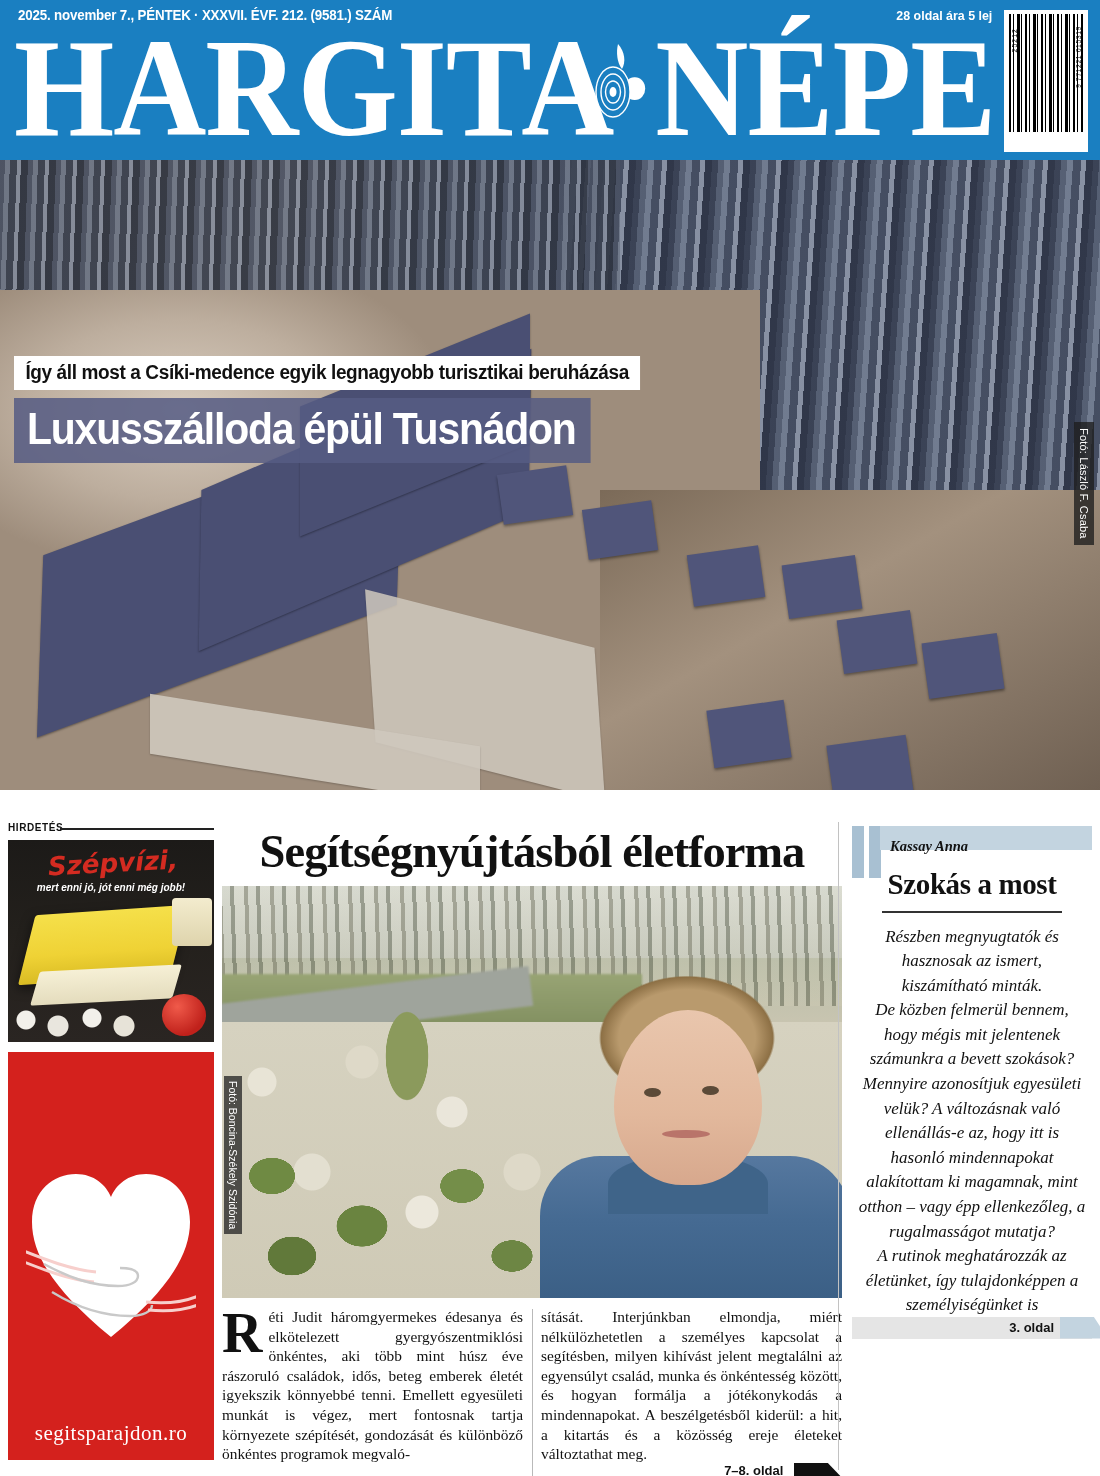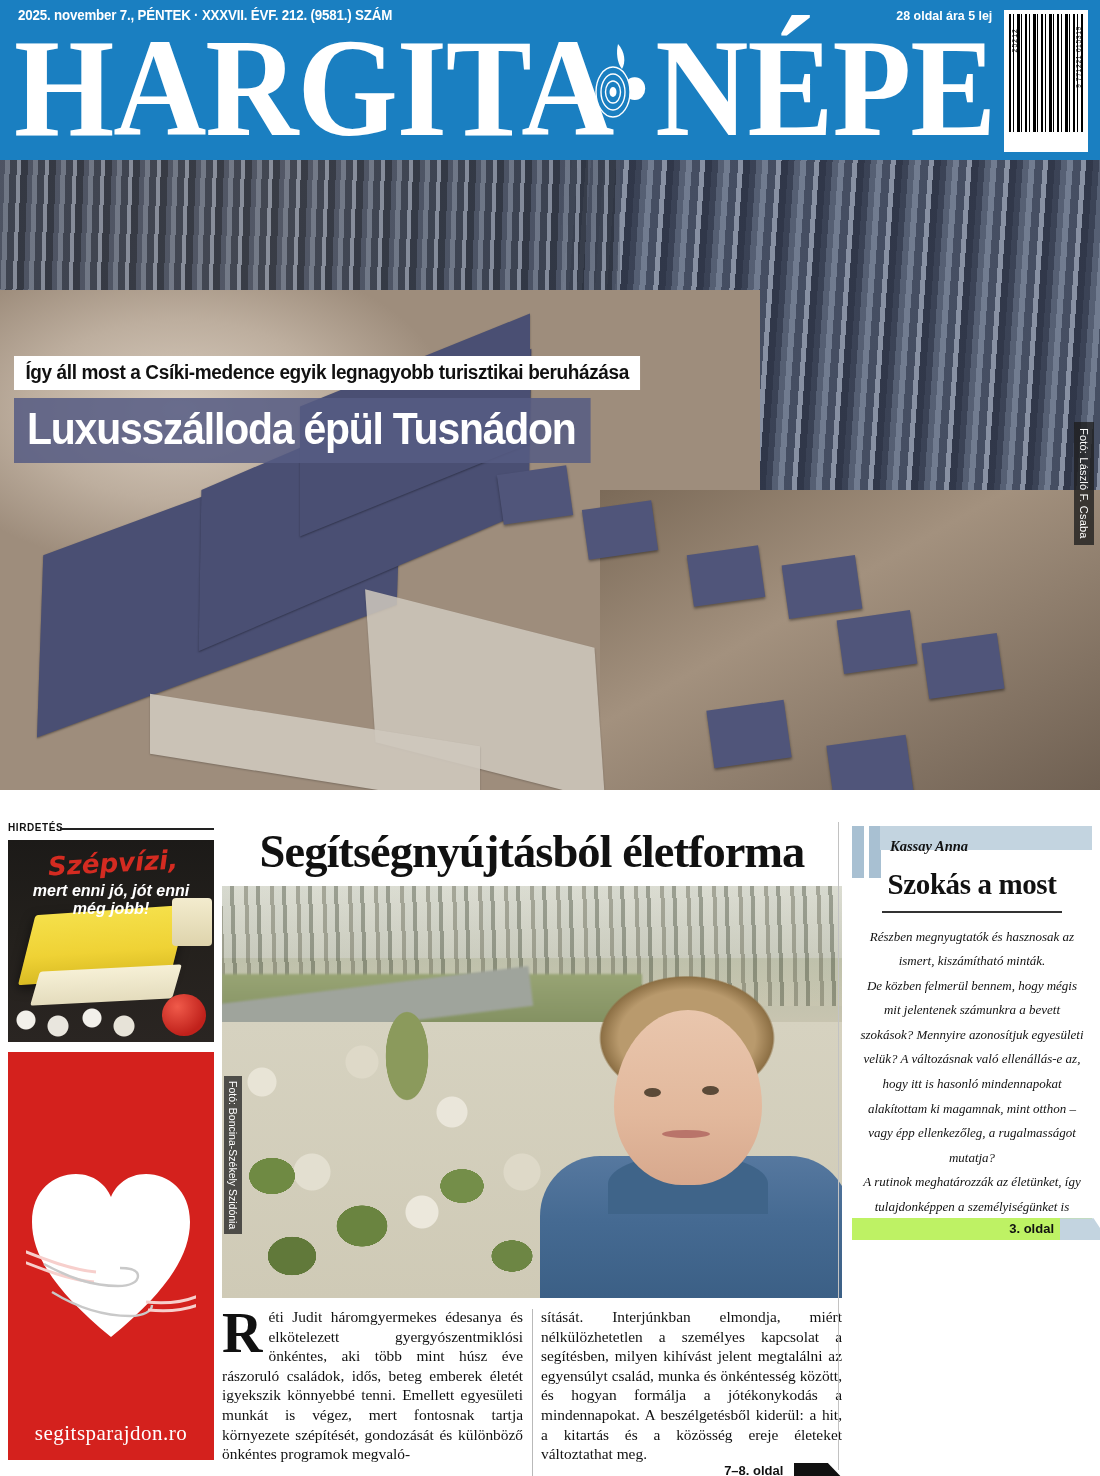--- a/index.html
+++ b/index.html
@@ -184,21 +184,21 @@
     overflow:hidden;
   }
   .ad1 .brand{
     position:absolute;left:40px;top:8px;
     color:#d42b21;font-size:26px;font-style:italic;font-weight:700;
     font-family:"DejaVu Sans", sans-serif;
     transform:rotate(-3deg);
   }
   .ad1 .slogan{
     position:absolute;left:8px;top:42px;width:190px;text-align:center;
-    color:#ffffff;font-size:16px;font-weight:700;font-style:italic;
+    color:#ffffff;font-size:10px;font-weight:700;font-style:italic;
   }
   .ad1 .cheese{
     position:absolute;left:20px;top:70px;width:150px;height:70px;
     background:linear-gradient(180deg,#f5e04a 0%,#efd235 60%,#d9bb23 100%);
     transform:skewX(-14deg) skewY(-4deg);
     border-radius:3px;
     box-shadow:0 4px 10px rgba(0,0,0,0.5);
   }
   .ad1 .cheese2{
     position:absolute;left:28px;top:128px;width:140px;height:34px;
@@ -379,29 +379,29 @@
     font-family:"Liberation Serif", serif;
     font-weight:700;font-size:29px;color:#111;
     letter-spacing:-0.4px;
   }
   .op-rule{
     width:180px;height:1.5px;background:#333;margin:10px auto 12px auto;
   }
   .op-body{
     font-family:"Liberation Serif", serif;
     font-style:italic;
-    font-size:13px;line-height:24.6px;
+    font-size:17px;line-height:24.6px;
     text-align:center;
     color:#111;
     padding:0 6px;
   }
   .op-body p{margin:0;}
   .op-foot{
     position:absolute;left:0;right:0;bottom:4px;height:22px;
-    background:#bef264;
+    background:#e5e5e5;
   }
   .op-foot .lbl{
     position:absolute;right:38px;top:3px;
     font-family:"Liberation Sans", sans-serif;
     font-size:13px;font-weight:700;color:#111;
   }
   .op-foot .arrow{
     position:absolute;right:-16px;top:0;width:48px;height:22px;background:#c3d4e0;
     -webkit-clip-path:polygon(0 0, 70% 0, 100% 100%, 0 100%);
             clip-path:polygon(0 0, 70% 0, 100% 100%, 0 100%);

